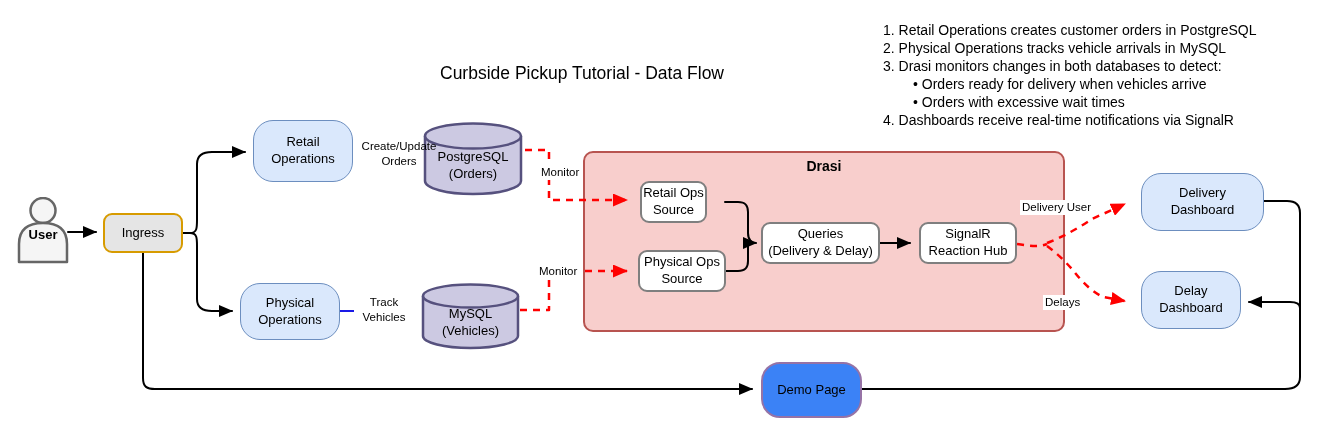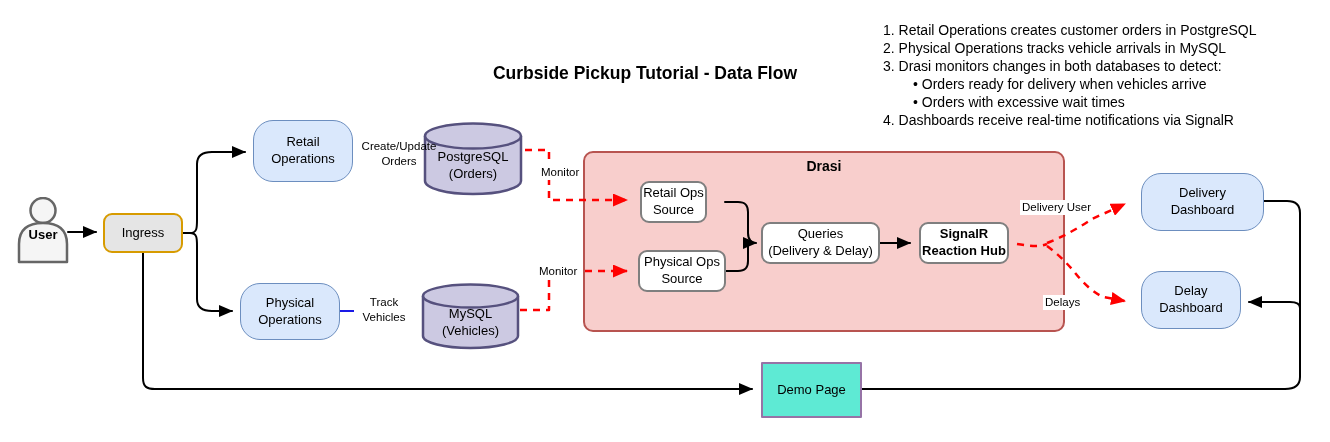--- a/index.html
+++ b/index.html
@@ -9,33 +9,33 @@
   }
   .layer { position:absolute; left:0; top:0; width:1330px; height:442px; }
   .node {
     position:absolute; display:flex; align-items:center; justify-content:center;
     text-align:center; font-size:13px; line-height:1.3; white-space:pre-line;
     box-sizing:border-box; z-index:3;
   }
   .blue   { background:#dae8fc; border:1.5px solid #6c8ebf; border-radius:20px; }
   .orange { background:#e5e5e5; border:2px solid #d79b00; border-radius:9px; }
   .white  { background:#ffffff; border:2px solid #7f7f7f; border-radius:9px; }
-  .purple { background:#5eead4; border:2px solid #9673a6; border-radius:1px; }
+  .purple { background:#3b82f6; border:2px solid #9673a6; border-radius:19px; }
   .drasi-box {
     position:absolute; left:583px; top:151px; width:482px; height:181px;
     background:#f8cecc; border:2px solid #b85450; border-radius:10px;
     box-sizing:border-box; z-index:1;
   }
   .drasi-title {
     position:absolute; left:583px; top:158px; width:482px; text-align:center;
     font-weight:bold; font-size:14px; z-index:2;
   }
   .title {
-    position:absolute; left:440px; top:63px; width:410px; text-align:center;
-    font-size:17.5px; font-weight:bold; z-index:3;
+    position:absolute; left:440px; top:63px; width:410px; 
+    font-size:17.5px; font-weight:normal; z-index:3;
   }
   .notes { position:absolute; left:883px; top:21px; font-size:14px; line-height:18px; z-index:3; }
   .note-line { white-space:pre; }
   .note-line.indent { padding-left:30px; }
   .edge-label {
     position:absolute; font-size:11.5px; line-height:1.3; text-align:center;
     white-space:pre-line; background:#ffffff; padding:0 2px; z-index:4;
   }
   .edge-label.nobg { background:transparent; }
   .cyl { position:absolute; z-index:3; }
@@ -140,21 +140,21 @@
 
   <div class="node white" style="left:640px; top:181px; width:67px; height:42px;">Retail Ops
 Source</div>
 
   <div class="node white" style="left:638px; top:250px; width:88px; height:42px;">Physical Ops
 Source</div>
 
   <div class="node white" style="left:761px; top:222px; width:119px; height:42px;">Queries
 (Delivery &amp; Delay)</div>
 
-  <div class="node white" style="left:919px; top:222px; width:90px; height:42px;font-weight:bold;">SignalR
+  <div class="node white" style="left:919px; top:222px; width:98px; height:42px;">SignalR
 Reaction Hub</div>
 
   <div class="node blue" style="left:1141px; top:173px; width:123px; height:58px;">Delivery
 Dashboard</div>
 
   <div class="node blue" style="left:1141px; top:271px; width:100px; height:58px;">Delay
 Dashboard</div>
 
   <div class="node purple" style="left:761px; top:362px; width:101px; height:56px;">Demo Page</div>
 

